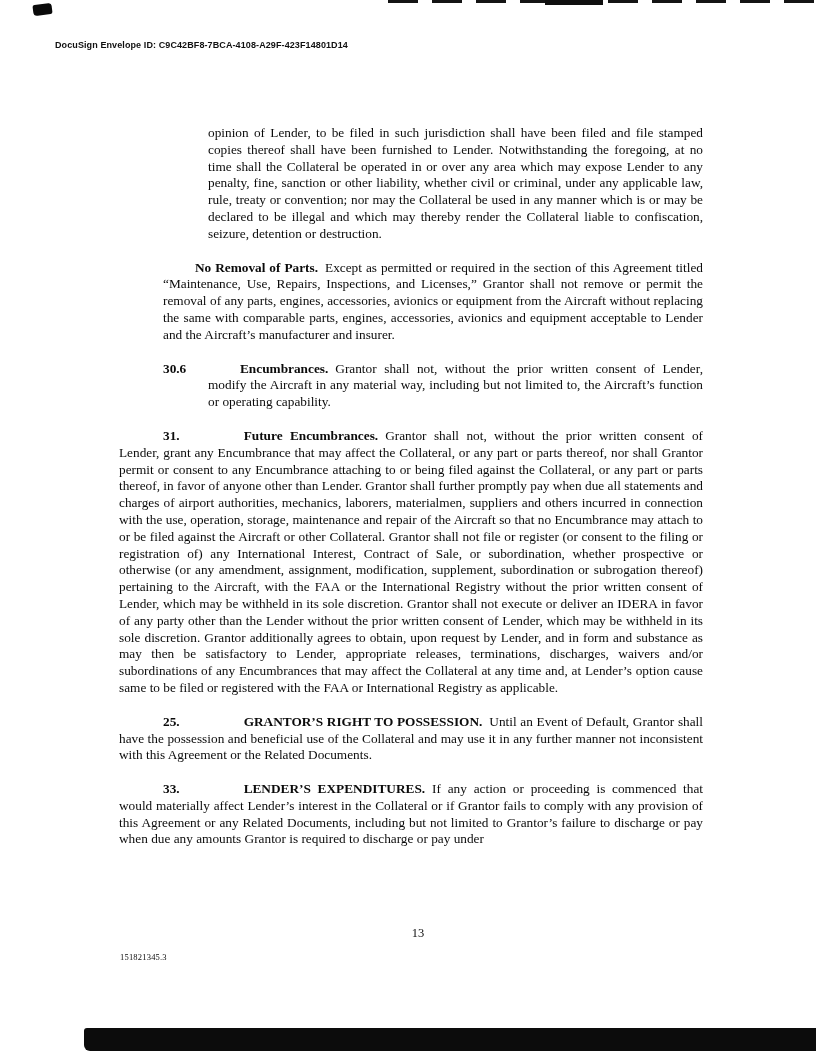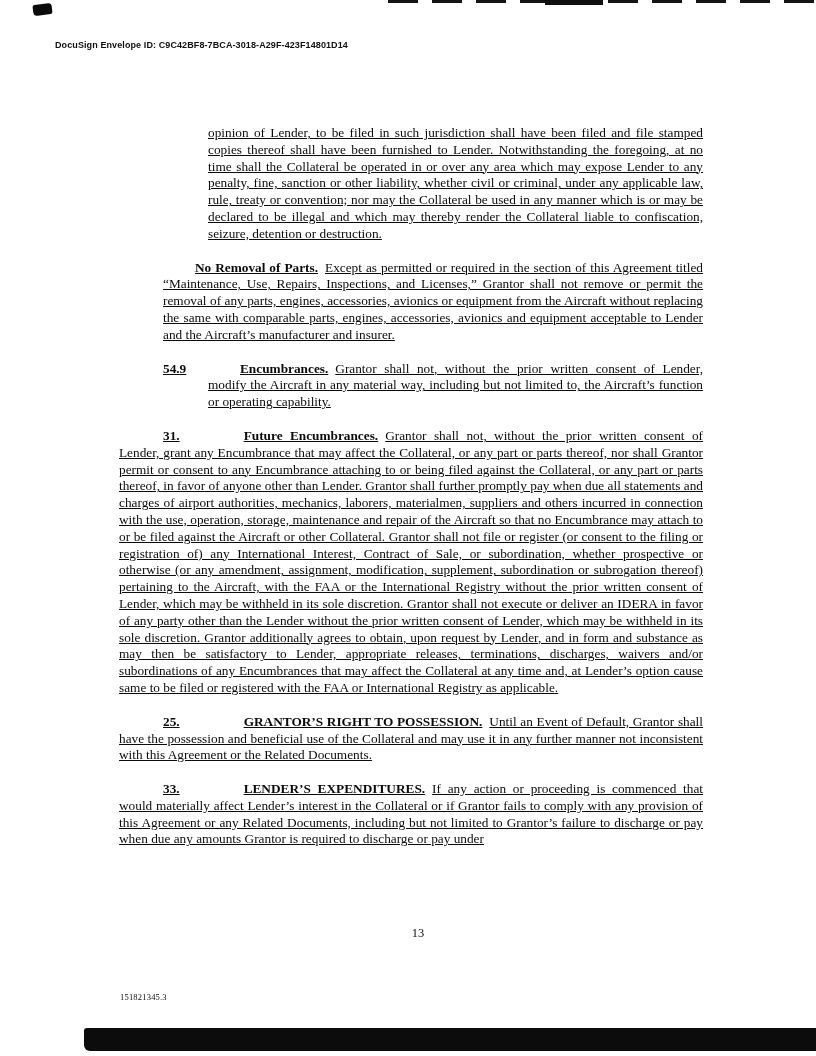--- a/index.html
+++ b/index.html
@@ -73,21 +73,21 @@
   
   .content {
     position: absolute;
     left: 119px;
     top: 125px;
     width: 584px;
     font-size: 13.3px;
     line-height: 16.8px;
     text-align: justify;
   }
-  .block { margin: 0 0 17px 0; text-decoration: underline; }
+  .block { margin: 0 0 17px 0; }
 
   .hang-indent-block {
     margin-left: 89px;
     width: 495px;
   }
 
   .subsection {
     display: flex;
     margin-left: 44px;
     width: 540px;
@@ -118,45 +118,44 @@
     text-align: center;
     font-size: 12.5px;
     padding-left: 20px;
   }
   .footer-id {
     position: absolute;
     left: 120px;
     top: 952px;
     font-size: 8.5px;
     letter-spacing: 0.2px;
-    margin-top: 40px;
   }
 </style>
 </head>
 <body>
 
 <div class="page">
 
   <div class="artifact-blob"></div>
   <div class="artifact-dashes"></div>
   <div class="artifact-dash-thick"></div>
   <div class="artifact-bottom-bar"></div>
 
-  <div class="envelope-id">DocuSign Envelope ID: C9C42BF8-7BCA-3018-A29F-423F14801D14</div>
+  <div class="envelope-id">DocuSign Envelope ID: C9C42BF8-7BCA-4108-A29F-423F14801D14</div>
 
   <div class="content">
 
     <p class="block hang-indent-block">opinion of Lender, to be filed in such jurisdiction shall have been filed and file stamped copies thereof shall have been furnished to Lender. Notwithstanding the foregoing, at no time shall the Collateral be operated in or over any area which may expose Lender to any penalty, fine, sanction or other liability, whether civil or criminal, under any applicable law, rule, treaty or convention; nor may the Collateral be used in any manner which is or may be declared to be illegal and which may thereby render the Collateral liable to confiscation, seizure, detention or destruction.</p>
 
     <div class="block subsection">
       <span class="sec-text"><span class="sec-title">No Removal of Parts.</span><span>Except as permitted or required in the section of this Agreement titled “Maintenance, Use, Repairs, Inspections, and Licenses,” Grantor shall not remove or permit the removal of any parts, engines, accessories, avionics or equipment from the Aircraft without replacing the same with comparable parts, engines, accessories, avionics and equipment acceptable to Lender and the Aircraft’s manufacturer and insurer.</span></span>
     </div>
 
     <div class="block subsection">
-      <span class="sec-num">54.9</span>
+      <span class="sec-num">30.6</span>
       <span class="sec-text"><span class="sec-title">Encumbrances.</span><span>Grantor shall not, without the prior written consent of Lender, modify the Aircraft in any material way, including but not limited to, the Aircraft’s function or operating capability.</span></span>
     </div>
 
     <p class="block section-par"><span class="sec-num-inline">31.</span><span class="sec-title">Future Encumbrances.</span><span>Grantor shall not, without the prior written consent of Lender, grant any Encumbrance that may affect the Collateral, or any part or parts thereof, nor shall Grantor permit or consent to any Encumbrance attaching to or being filed against the Collateral, or any part or parts thereof, in favor of anyone other than Lender. Grantor shall further promptly pay when due all statements and charges of airport authorities, mechanics, laborers, materialmen, suppliers and others incurred in connection with the use, operation, storage, maintenance and repair of the Aircraft so that no Encumbrance may attach to or be filed against the Aircraft or other Collateral. Grantor shall not file or register (or consent to the filing or registration of) any International Interest, Contract of Sale, or subordination, whether prospective or otherwise (or any amendment, assignment, modification, supplement, subordination or subrogation thereof) pertaining to the Aircraft, with the FAA or the International Registry without the prior written consent of Lender, which may be withheld in its sole discretion. Grantor shall not execute or deliver an IDERA in favor of any party other than the Lender without the prior written consent of Lender, which may be withheld in its sole discretion. Grantor additionally agrees to obtain, upon request by Lender, and in form and substance as may then be satisfactory to Lender, appropriate releases, terminations, discharges, waivers and/or subordinations of any Encumbrances that may affect the Collateral at any time and, at Lender’s option cause same to be filed or registered with the FAA or International Registry as applicable.</span></p>
 
     <p class="block section-par"><span class="sec-num-inline">25.</span><span class="sec-title">GRANTOR’S RIGHT TO POSSESSION.</span><span>Until an Event of Default, Grantor shall have the possession and beneficial use of the Collateral and may use it in any further manner not inconsistent with this Agreement or the Related Documents.</span></p>
 
     <p class="block section-par"><span class="sec-num-inline">33.</span><span class="sec-title">LENDER’S EXPENDITURES.</span><span>If any action or proceeding is commenced that would materially affect Lender’s interest in the Collateral or if Grantor fails to comply with any provision of this Agreement or any Related Documents, including but not limited to Grantor’s failure to discharge or pay when due any amounts Grantor is required to discharge or pay under</span></p>
 
   </div>

